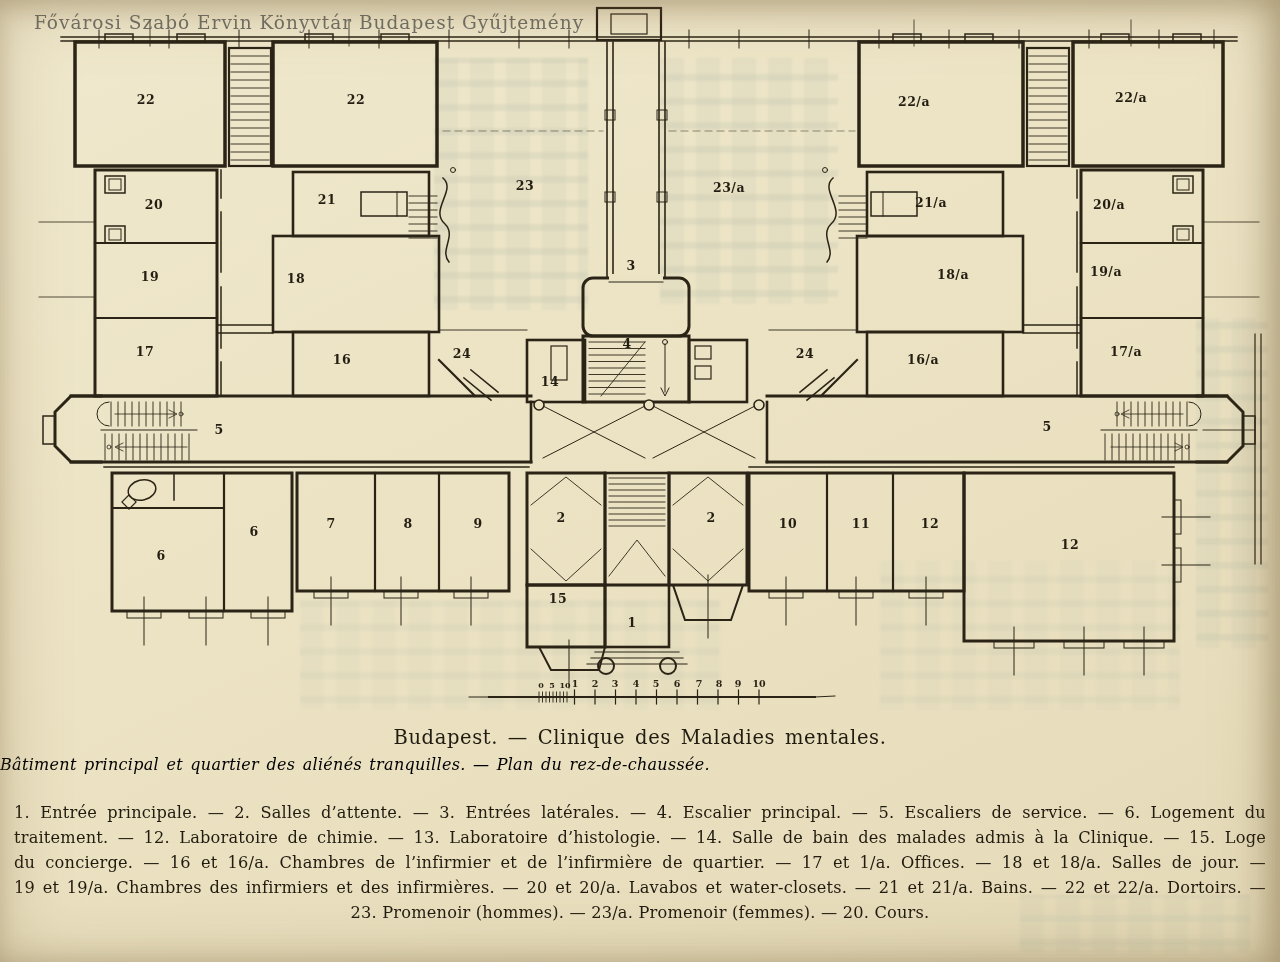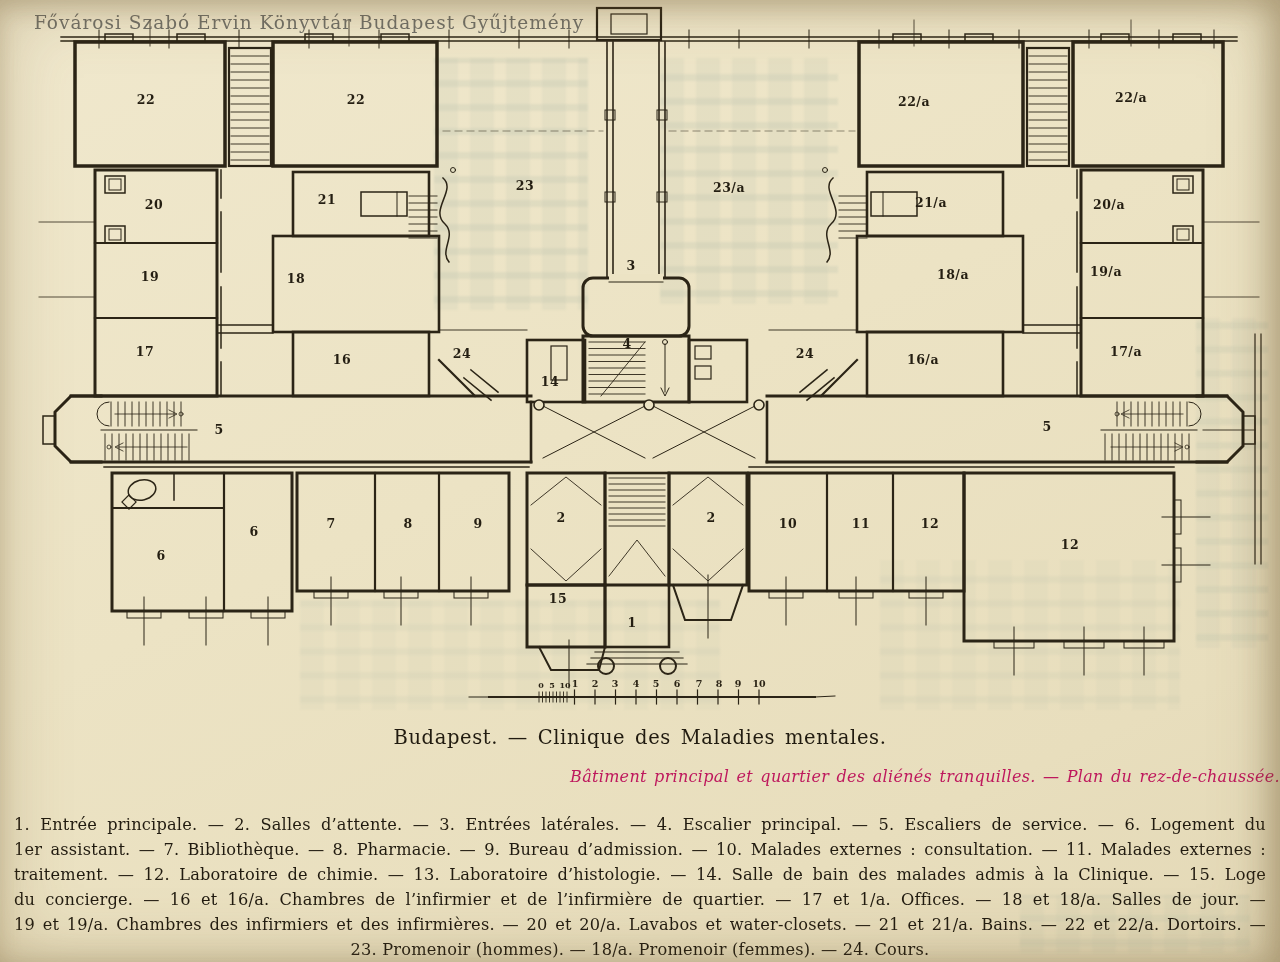--- a/index.html
+++ b/index.html
@@ -19,21 +19,21 @@
     color:rgba(96,96,90,.88);white-space:nowrap;}
   #plan-wrap{position:absolute;left:0;top:0;width:1280px;height:712px;margin-left:9px;}
   svg{display:block;}
   .room-num{font-family:"DejaVu Serif","Liberation Serif",serif;font-weight:bold;
     font-size:12.5px;fill:#241e12;text-anchor:middle;letter-spacing:.5px;}
   .scale-num{font-family:"DejaVu Serif","Liberation Serif",serif;font-weight:bold;fill:#2b2416;text-anchor:middle;}
   .scale-num.minor{font-size:8px;}
   .scale-num.major{font-size:9.5px;}
   #caption{position:absolute;left:0;top:726px;width:1280px;}
   #title{font-weight:normal;font-size:19.5px;text-align:center;letter-spacing:.6px;word-spacing:3px;color:#211b10;}
-  #subtitle{font-style:italic;font-size:16px;text-align:right;margin-top:18px;letter-spacing:.3px;word-spacing:2px;color:#be185d;}
+  #subtitle{font-style:italic;font-size:16px;text-align:left;margin-top:6px;letter-spacing:.3px;word-spacing:2px;color:#000000;}
   #legend{margin:26px 14px 0 14px;font-size:16.2px;}
   .legend-line{line-height:25px;white-space:nowrap;text-align:justify;text-align-last:justify;letter-spacing:.2px;color:#211b10;}
   .legend-line.center{text-align:center;text-align-last:center;}
 </style>
 </head>
 <body>
 
 <div class="bleed" style="left:434px;top:58px;width:154px;height:252px;"></div>
 <div class="bleed" style="left:660px;top:58px;width:178px;height:246px;"></div>
 <div class="bleed" style="left:1196px;top:318px;width:72px;height:330px;opacity:.32;"></div>
@@ -554,21 +554,20 @@
 </svg>
 </div>
 
 <div id="watermark">Fővárosi Szabó Ervin Könyvtár Budapest Gyűjtemény</div>
 
 <div id="caption">
   <div id="title">Budapest. — Clinique des Maladies mentales.</div>
   <div id="subtitle">Bâtiment principal et quartier des aliénés tranquilles. — Plan du rez-de-chaussée.</div>
   <div id="legend">
       <div class="legend-line">1. Entrée principale. — 2. Salles d’attente. — 3. Entrées latérales. — 4. Escalier principal. — 5. Escaliers de service. — 6. Logement du</div>
-      <div class="legend-line">1er assistant. — 7. Bibliothèque. — 8. Pharmacie. — 9. Bureau d’admission. — 10. Malades externes : consultation. — 11. Malades externes :</div>
       <div class="legend-line">traitement. — 12. Laboratoire de chimie. — 13. Laboratoire d’histologie. — 14. Salle de bain des malades admis à la Clinique. — 15. Loge</div>
       <div class="legend-line">du concierge. — 16 et 16/a. Chambres de l’infirmier et de l’infirmière de quartier. — 17 et 1/a. Offices. — 18 et 18/a. Salles de jour. —</div>
       <div class="legend-line">19 et 19/a. Chambres des infirmiers et des infirmières. — 20 et 20/a. Lavabos et water-closets. — 21 et 21/a. Bains. — 22 et 22/a. Dortoirs. —</div>
-      <div class="legend-line center">23. Promenoir (hommes). — 18/a. Promenoir (femmes). — 24. Cours.</div>
+      <div class="legend-line center">23. Promenoir (hommes). — 23/a. Promenoir (femmes). — 20. Cours.</div>
     </div>
 </div>
 
 <div id="vignette"></div>
 
 </body></html>

